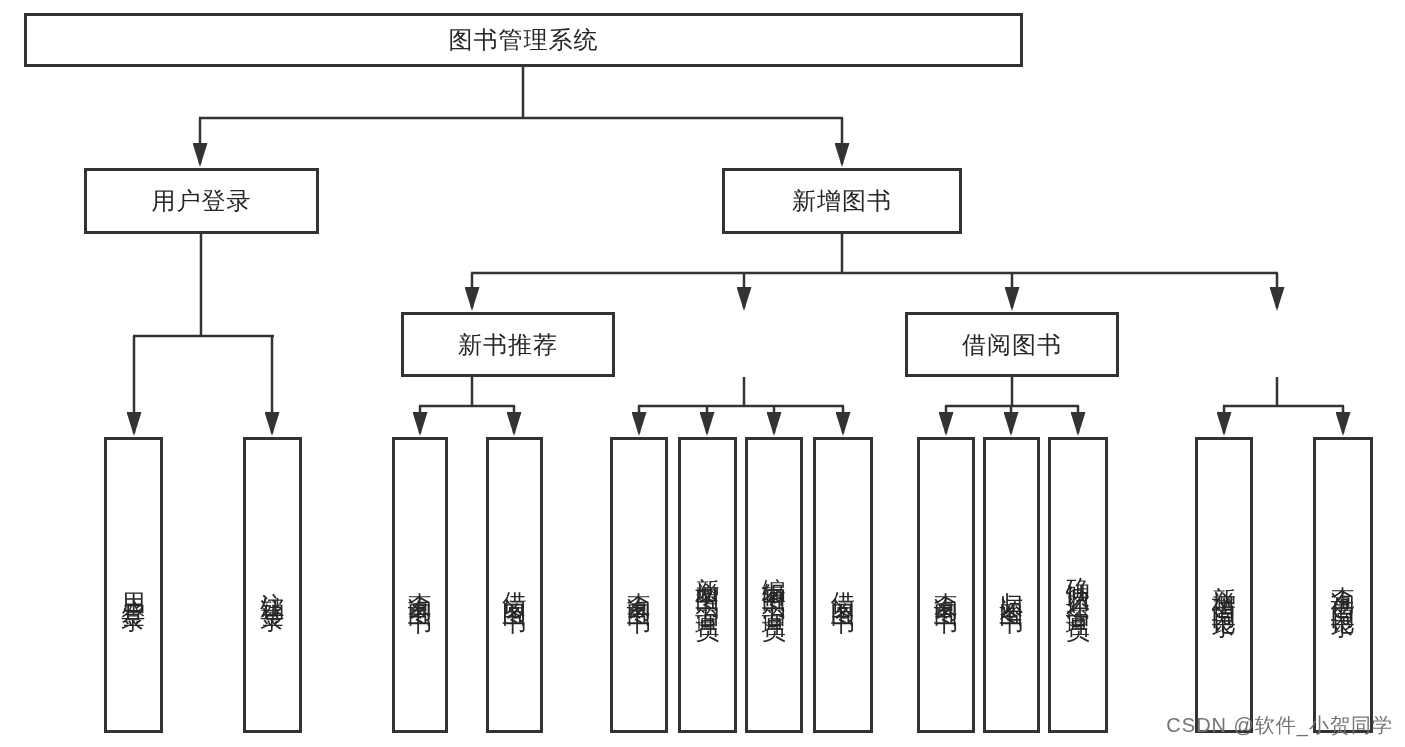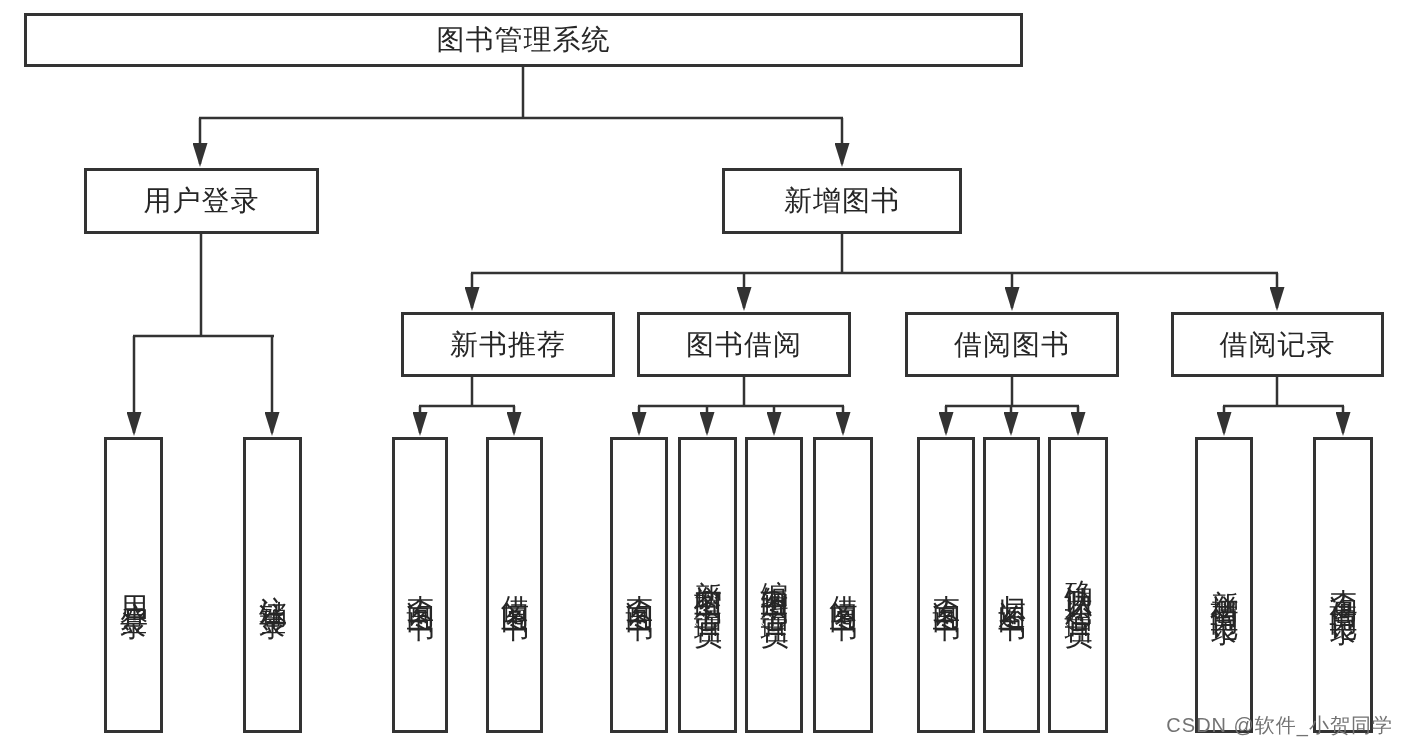--- a/index.html
+++ b/index.html
@@ -12,21 +12,21 @@
   }
   .node{
     position:absolute;
     box-sizing:border-box;
     background:#fff;
     border:3px solid #333333;
     display:flex;
     align-items:center;
     justify-content:center;
     color:#262626;
-    font-size:28px;
+    font-size:24px;
     letter-spacing:1px;
     z-index:1;
   }
   .vnode .vtext{
     writing-mode:vertical-rl;
     text-orientation:mixed;
     letter-spacing:6px;
     line-height:1.15;
     white-space:nowrap;
   }
@@ -63,28 +63,22 @@
   <div class="node" style="left:84px;top:168px;width:235px;height:66px;">
     <span>用户登录</span>
   </div>
   <div class="node" style="left:722px;top:168px;width:240px;height:66px;">
     <span>新增图书</span>
   </div>
 
   <div class="node" style="left:365px;top:312px;width:214px;height:65px;margin-left:36px;">
     <span>新书推荐</span>
   </div>
-  <div class="node" style="left:637px;top:312px;width:214px;height:65px;">
-    <span>图书借阅</span>
-  </div>
   <div class="node" style="left:905px;top:312px;width:214px;height:65px;">
     <span>借阅图书</span>
-  </div>
-  <div class="node" style="left:1171px;top:312px;width:213px;height:65px;">
-    <span>借阅记录</span>
   </div>
 
   <div class="node vnode" style="left:104px;top:437px;width:59px;height:296px;">
     <span class="vtext">用户登录</span>
   </div>
   <div class="node vnode" style="left:243px;top:437px;width:59px;height:296px;">
     <span class="vtext">注销登录</span>
   </div>
 
   <div class="node vnode" style="left:392px;top:437px;width:56px;height:296px;">

